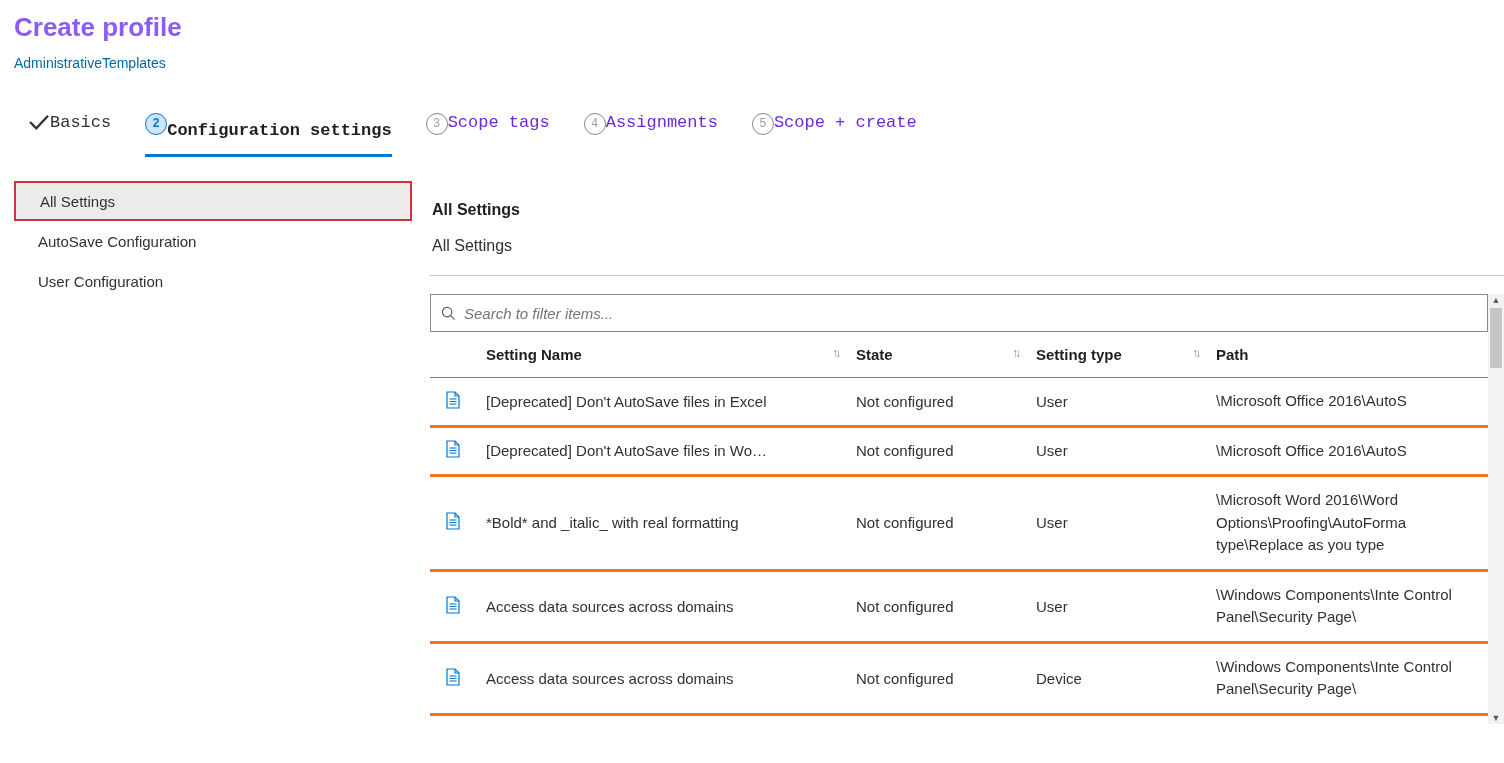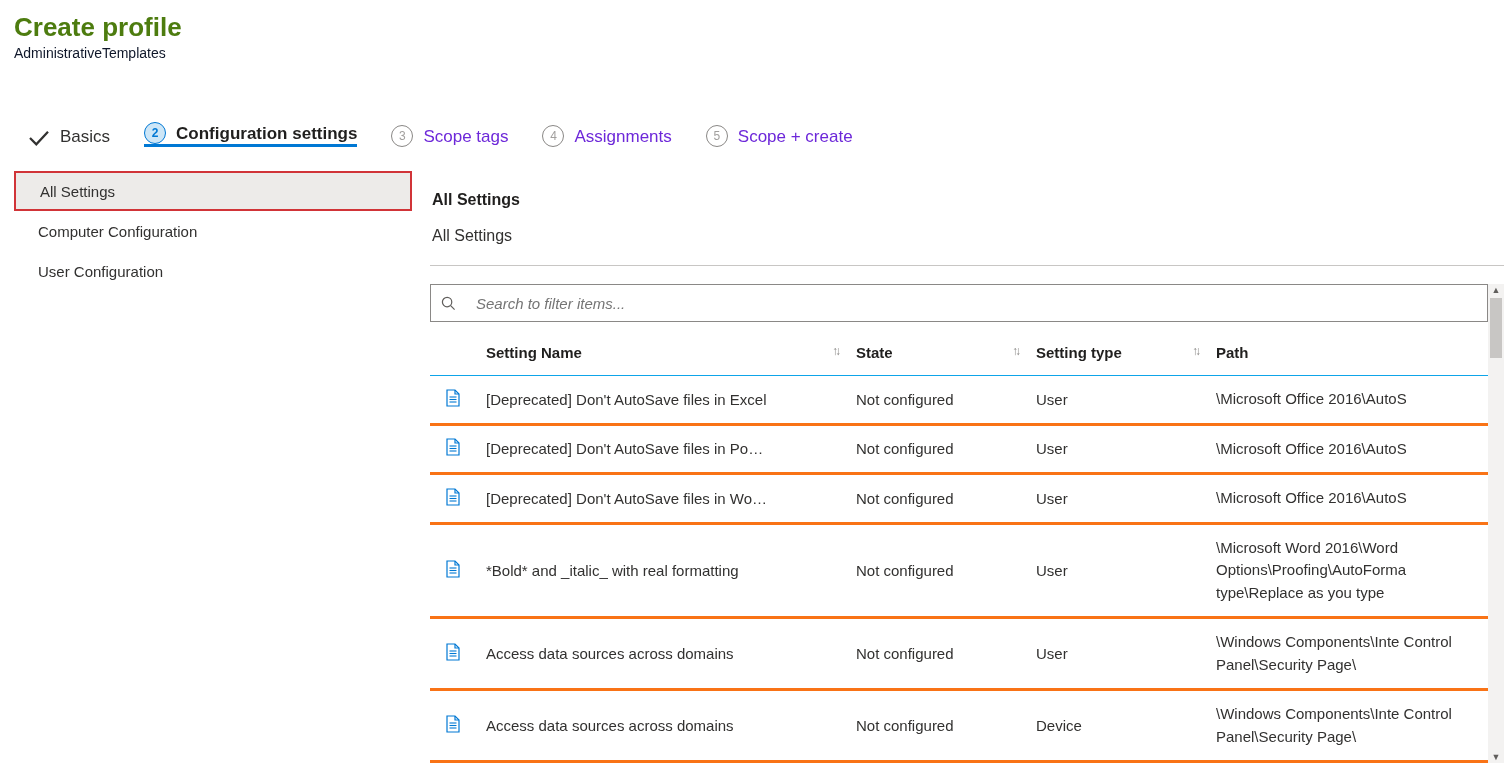--- a/index.html
+++ b/index.html
@@ -6,44 +6,44 @@
     body {
       font-family: "Segoe UI", -apple-system, BlinkMacSystemFont, sans-serif;
       background: #fff;
       color: #323130;
       font-size: 14px;
     }
     .page { padding: 12px 0 0 14px; }
     .page-title {
       font-size: 26px;
       font-weight: 600;
-      color: #4d7c0f;
-      margin-bottom: 2px;
+      color: #8b5cf6;
+      margin-bottom: 12px;
     }
     .page-subtitle {
       font-size: 14px;
-      color: #0f172a;
+      color: #0369a1;
       margin-bottom: 42px;
     }
 
     
     .wizard {
       display: flex;
       align-items: center;
       gap: 34px;
       padding-left: 14px;
       margin-bottom: 24px;
     }
     .wizard-step {
       display: flex;
-      align-items: flex-end;
-      gap: 10px;
+      align-items: flex-start;
       font-size: 17px;
       height: 44px;
       cursor: pointer;
+      font-family: Liberation Mono, monospace;
     }
     .wizard-step .circle {
       width: 22px; height: 22px;
       border-radius: 50%;
       border: 1px solid #8a8886;
       display: flex; align-items: center; justify-content: center;
       font-size: 12px;
       color: #605e5c;
       background: #fff;
       flex-shrink: 0;
@@ -150,22 +150,22 @@
     }
     .scrollbar-arrow.up { top: 0; }
     .scrollbar-arrow.down { bottom: 0; }
 
     .search-row {
       border: 1px solid #8a8886;
       height: 38px;
       display: flex;
       align-items: center;
       padding: 0 10px;
-      gap: 20px;
-      margin-bottom: 8px;
+      gap: 8px;
+      margin-bottom: 0;
     }
     .search-row input {
       border: none;
       outline: none;
       flex: 1;
       font-size: 15px;
       font-style: italic;
       color: #605e5c;
       background: transparent;
     }
@@ -250,21 +250,21 @@
       </div>
       <div class="wizard-step future">
         <span class="circle">5</span>
         <span class="label">Scope + create</span>
       </div>
     </div>
 
   <div class="content">
     <div class="sidebar" id="sidebar">
         <div class="sidebar-item selected highlight">All Settings</div>
-        <div class="sidebar-item">Computer Configuration</div>
+        <div class="sidebar-item">AutoSave Configuration</div>
         <div class="sidebar-item">User Configuration</div>
       </div>
 
     <div class="main">
       <div class="section-title">All Settings</div>
       <div class="breadcrumb">All Settings</div>
       <div class="divider"></div>
 
       <div class="scroll-wrap">
         <div class="table-zone">
@@ -314,35 +314,20 @@
                 <tr>
                   <td class="icon-cell"><span class="doc-icon">
                       <svg width="16" height="18" viewBox="0 0 16 18">
                         <path d="M2 1 H10 L14 5 V17 H2 Z" fill="#fff" stroke="#0078d4" stroke-width="1.2"></path>
                         <path d="M10 1 V5 H14" fill="none" stroke="#0078d4" stroke-width="1.2"></path>
                         <line x1="4.5" y1="8" x2="11.5" y2="8" stroke="#0078d4" stroke-width="1.1"></line>
                         <line x1="4.5" y1="10.5" x2="11.5" y2="10.5" stroke="#0078d4" stroke-width="1.1"></line>
                         <line x1="4.5" y1="13" x2="11.5" y2="13" stroke="#0078d4" stroke-width="1.1"></line>
                       </svg>
                     </span></td>
-                  <td class="name-cell">[Deprecated] Don't AutoSave files in Po…</td>
-                  <td>Not configured</td>
-                  <td>User</td>
-                  <td class="path-cell">\Microsoft Office 2016\AutoS</td>
-                </tr>
-                <tr>
-                  <td class="icon-cell"><span class="doc-icon">
-                      <svg width="16" height="18" viewBox="0 0 16 18">
-                        <path d="M2 1 H10 L14 5 V17 H2 Z" fill="#fff" stroke="#0078d4" stroke-width="1.2"></path>
-                        <path d="M10 1 V5 H14" fill="none" stroke="#0078d4" stroke-width="1.2"></path>
-                        <line x1="4.5" y1="8" x2="11.5" y2="8" stroke="#0078d4" stroke-width="1.1"></line>
-                        <line x1="4.5" y1="10.5" x2="11.5" y2="10.5" stroke="#0078d4" stroke-width="1.1"></line>
-                        <line x1="4.5" y1="13" x2="11.5" y2="13" stroke="#0078d4" stroke-width="1.1"></line>
-                      </svg>
-                    </span></td>
                   <td class="name-cell">[Deprecated] Don't AutoSave files in Wo…</td>
                   <td>Not configured</td>
                   <td>User</td>
                   <td class="path-cell">\Microsoft Office 2016\AutoS</td>
                 </tr>
                 <tr>
                   <td class="icon-cell"><span class="doc-icon">
                       <svg width="16" height="18" viewBox="0 0 16 18">
                         <path d="M2 1 H10 L14 5 V17 H2 Z" fill="#fff" stroke="#0078d4" stroke-width="1.2"></path>
                         <path d="M10 1 V5 H14" fill="none" stroke="#0078d4" stroke-width="1.2"></path>

